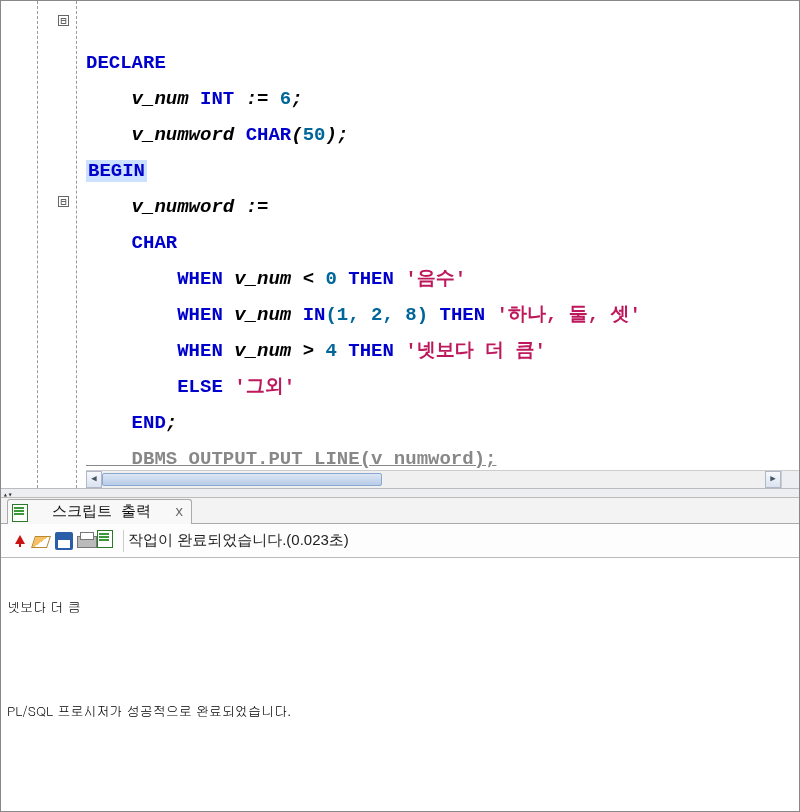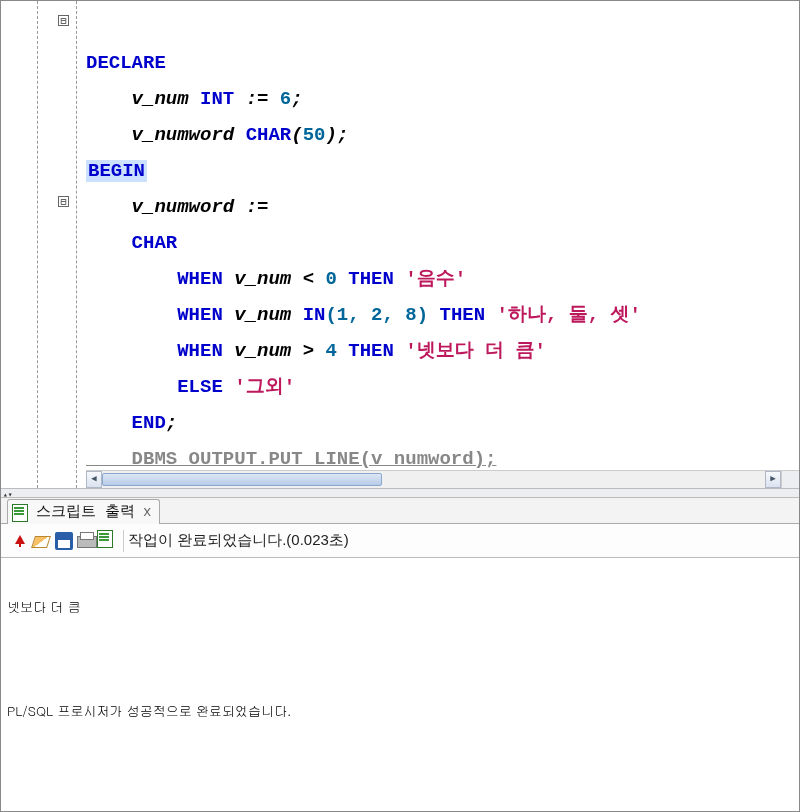--- a/index.html
+++ b/index.html
@@ -125,21 +125,21 @@
   }
   .tabrow .icon {
     width: 16px; height: 16px;
     display: inline-block;
     margin-right: 4px;
     position: relative;
   }
   .tab {
     display: flex;
     align-items: center;
-    gap: 4px;
+    gap: 20px;
     padding: 2px 8px 3px 4px;
     font-size: 15px;
     color: #111;
     background: #f8f8f8;
     border: 1px solid #aaa;
     border-bottom: none;
     border-top-left-radius: 3px;
     border-top-right-radius: 3px;
     margin-bottom: -1px;
     justify-content: space-between;

